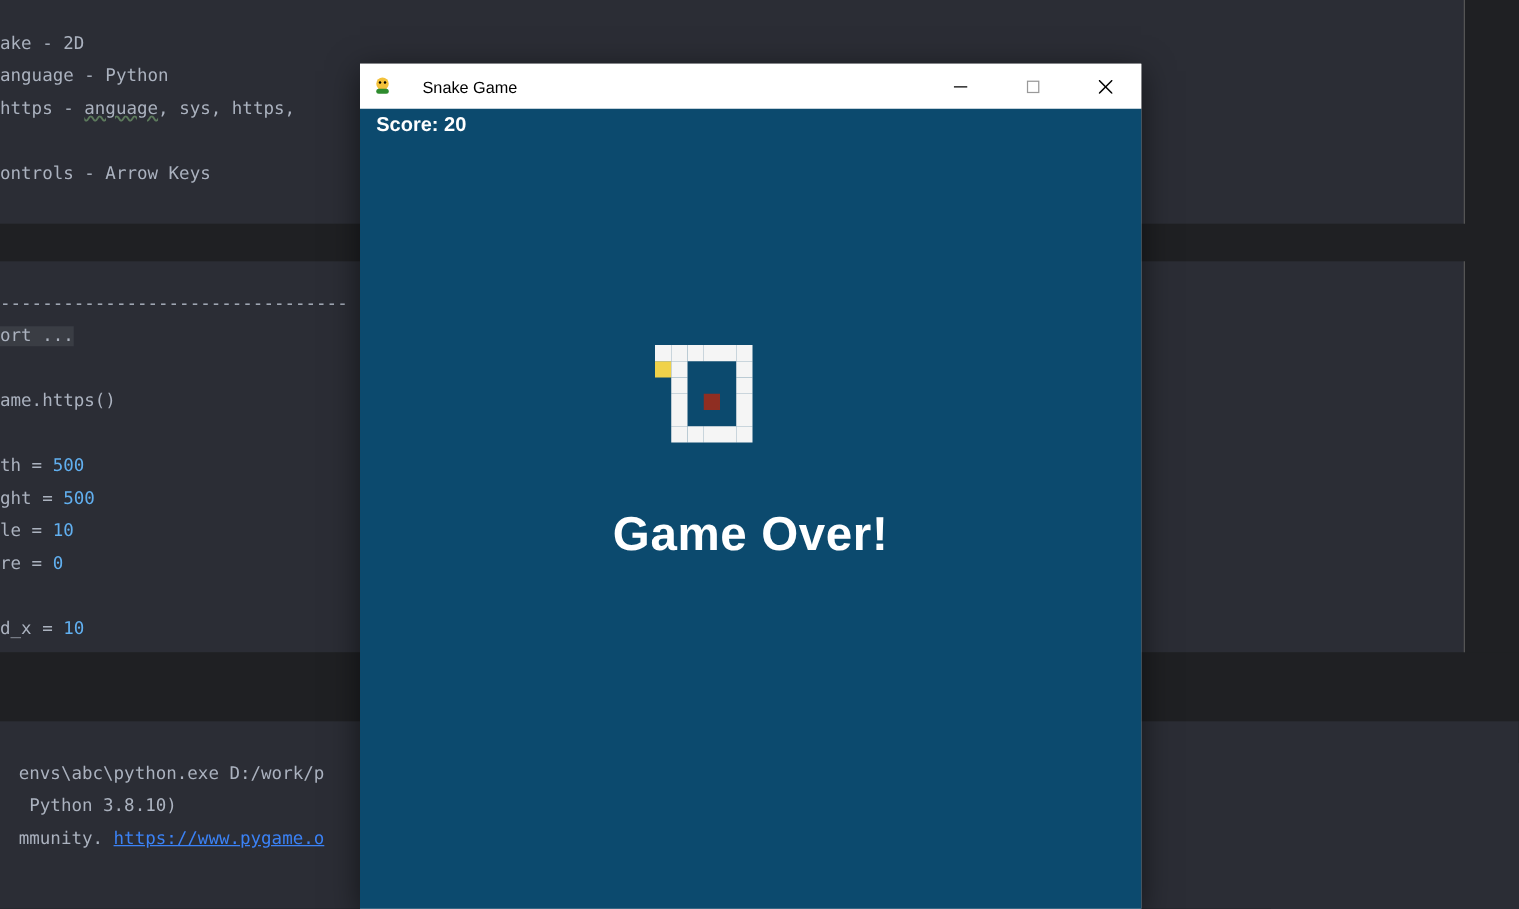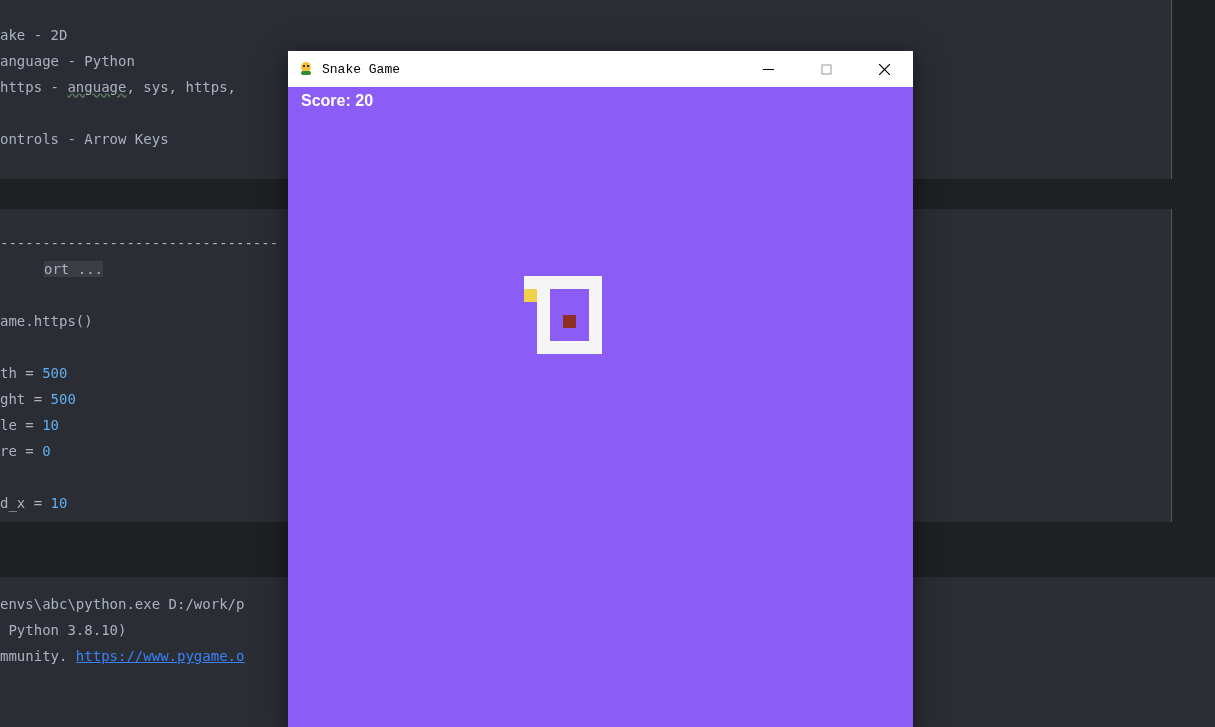--- a/index.html
+++ b/index.html
@@ -22,42 +22,42 @@
   .ide-editor pre {
     margin: 0;
     padding: 22px 0 0 0;
     font: 14px/26px Consolas, monospace;
     color: #abb2bf;
     white-space: pre;
   }
   .hl-link     { color: #abb2bf; text-decoration: underline wavy #5c7a5c; }
   .hl-num      { color: #61afef; text-align: center; }
   .hl-eq       { color: #abb2bf; }
-  .hl-fold     { background: #3a3d44; color: #abb2bf; margin-left: 44px; }
+  .hl-fold     { background: #3a3d44; color: #abb2bf; }
   .hl-dash     { color: #abb2bf; }
 
   .ide-gap1 {
     position: absolute;
     left: 0; top: 179px; width: 1172px; height: 30px;
     background: #1f2023;
   }
 
   
   .ide-console-gap {
     position: absolute;
     left: 0; top: 522px; width: 100%; height: 55px;
     background: #1f2023;
   }
   .ide-console {
     position: absolute;
     left: 0; top: 577px; width: 100%; height: 150px;
     background: #2b2d35;
   }
   .ide-console pre {
-    margin: 0;
+    margin: 15px;
     padding: 14px 0 0 0;
     font: 14px/26px Consolas, monospace;
     color: #abb2bf;
     white-space: pre;
   }
   .hl-url { color: #3b82f6; text-decoration: underline; }
 
   
   .game-window {
     position: absolute;
@@ -71,41 +71,41 @@
   .titlebar {
     height: 36px;
     background: #ffffff;
     display: flex;
     align-items: center;
     justify-content: space-between;
     font-family: "Segoe UI", Arial, sans-serif;
     font-size: 13px;
     color: #000;
   }
-  .titlebar-left { display: flex; align-items: flex-end; gap: 8px; padding-left: 10px; font-family: Liberation Mono, monospace; }
+  .titlebar-left { display: flex; align-items: flex-end; gap: 24px; padding-left: 10px; }
   .titlebar-icon {
     width: 16px; height: 16px;
     display: inline-block;
     position: relative;
   }
   .titlebar-icon svg { width: 16px; height: 16px; display: block; }
   .titlebar-controls { display: flex; height: 100%; }
   .titlebar-controls .btn {
     width: 58px; height: 100%;
     display: flex; align-items: center; justify-content: center;
     color: #000;
     cursor: default;
   }
   .titlebar-controls .btn svg { width: 11px; height: 11px; stroke: #000; stroke-width: 1; fill: none; }
   .titlebar-controls .btn.close svg { stroke-width: 1.2; }
   .titlebar-controls .btn.max svg rect { stroke: #999; }
 
   .game-surface {
     flex: 1;
-    background: #8b5cf6;
+    background: #0c4a6e;
     position: relative;
     color: #ffffff;
     font-family: Arial, Helvetica, sans-serif;
   }
   .score {
     position: absolute;
     top: 5px; left: 13px;
     font: bold 16px Arial, sans-serif;
     color: #ffffff;
   }
@@ -222,14 +222,15 @@
         <div style="position: absolute; width: 13px; height: 13px; left: 39px; top: 65px; background: rgb(245, 245, 245);"></div>
         <div style="position: absolute; width: 13px; height: 13px; left: 26px; top: 65px; background: rgb(245, 245, 245);"></div>
         <div style="position: absolute; width: 13px; height: 13px; left: 13px; top: 65px; background: rgb(245, 245, 245);"></div>
         <div style="position: absolute; width: 13px; height: 13px; left: 13px; top: 52px; background: rgb(245, 245, 245);"></div>
         <div style="position: absolute; width: 13px; height: 13px; left: 13px; top: 39px; background: rgb(245, 245, 245);"></div>
         <div style="position: absolute; width: 13px; height: 13px; left: 13px; top: 26px; background: rgb(245, 245, 245);"></div>
         <div style="position: absolute; width: 13px; height: 13px; left: 13px; top: 13px; background: rgb(245, 245, 245);"></div>
         <div class="food" style="left: 39px; top: 39px;"></div>
       </div>
 
+    <div class="gameover">Game Over!</div>
   </div>
 </div>
 
 </body></html>

